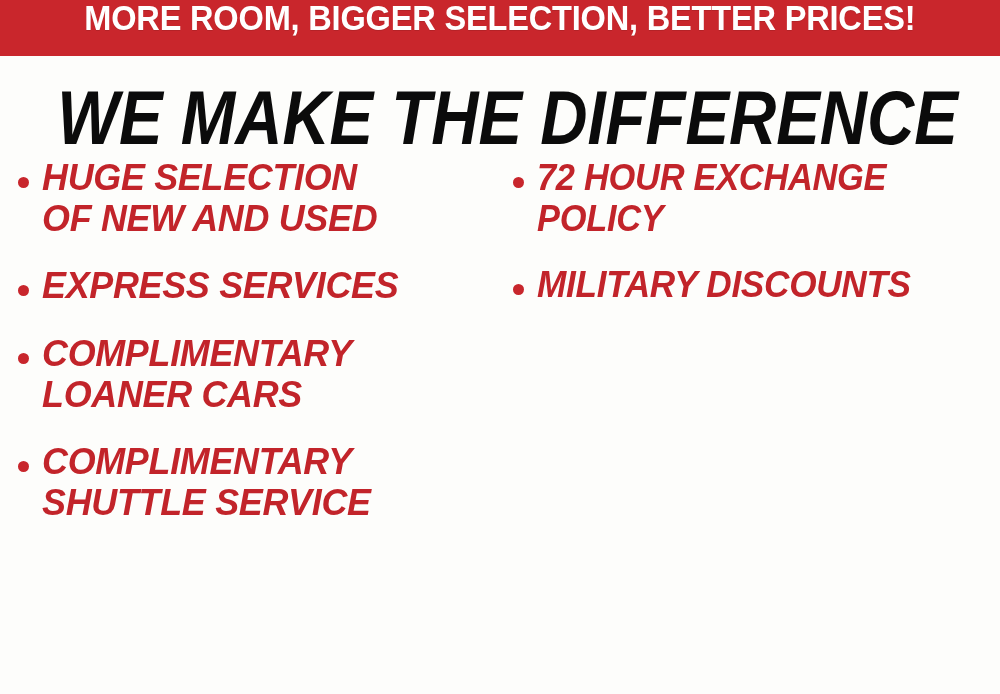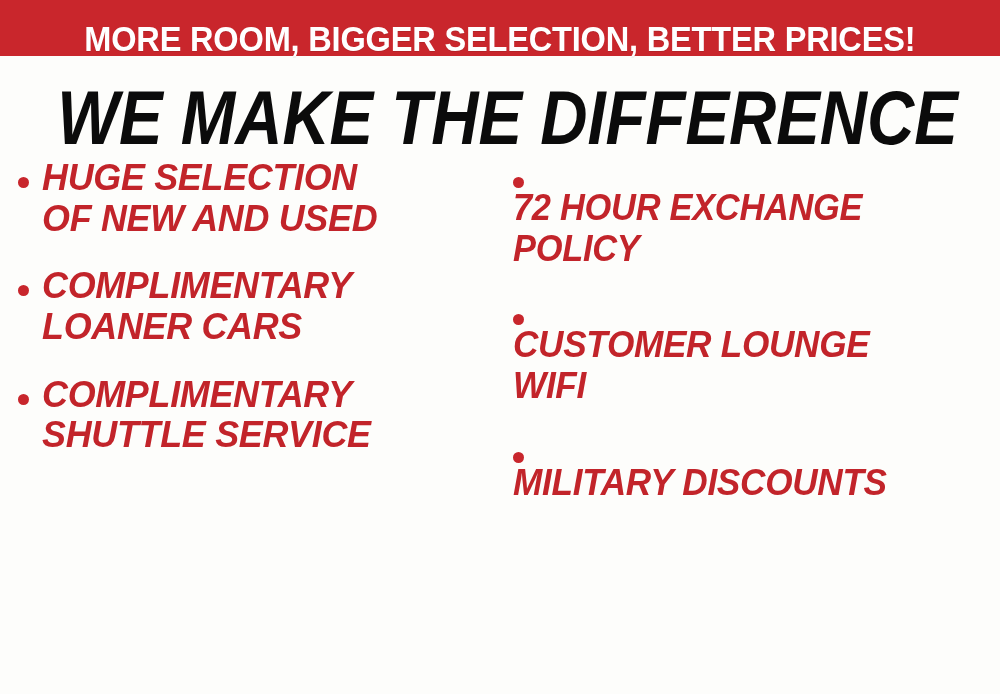--- a/index.html
+++ b/index.html
@@ -23,21 +23,21 @@
 
   
   .banner {
     position: absolute;
     left: 0;
     top: 0;
     width: 1000px;
     height: 56px;
     background: #c9262c;
     display: flex;
-    align-items: flex-end;
+    align-items: flex-start;
     justify-content: center;
   }
   .banner-text {
     color: #ffffff;
     font-family: "Liberation Sans", sans-serif;
     font-weight: bold;
     font-size: 35px;
     line-height: 1;
     letter-spacing: -0.2px;
     white-space: nowrap;
@@ -87,21 +87,21 @@
   .col-left  { left: 18px;  width: 478px; }
   .col-right { left: 513px; width: 487px; }
 
   .bullet-item {
     position: relative;
     display: flex;
     align-items: flex-start;
     margin-bottom: 26px;
   }
   .col-left  .bullet-item { margin-bottom: 27px; }
-  .col-right .bullet-item { margin-bottom: 26px; flex-direction: column; }
+  .col-right .bullet-item { margin-bottom: 26px; }
 
   .dot {
     flex: 0 0 auto;
     width: 11px;
     height: 11px;
     border-radius: 50%;
     background: #c8262c;
     margin-top: 19px;
     margin-right: 13px;
   }
@@ -139,20 +139,24 @@
   <div class="columns">
 
     <div class="col col-left">
 
       <div class="bullet-item">
         <span class="dot"></span>
         <span class="bullet-text sq-97">HUGE SELECTION
 OF NEW AND USED</span>
       </div>
 
+      <div class="bullet-item">
+        <span class="dot"></span>
+        <span class="bullet-text sq-97">EXPRESS SERVICES</span>
+      </div>
 
 
       <div class="bullet-item">
         <span class="dot"></span>
         <span class="bullet-text sq-97">COMPLIMENTARY
 LOANER CARS</span>
       </div>
 
       <div class="bullet-item">
         <span class="dot"></span>
@@ -164,25 +168,20 @@
 
     <div class="col col-right">
 
       <div class="bullet-item">
         <span class="dot"></span>
         <span class="bullet-text sq-93">72 HOUR EXCHANGE
 POLICY</span>
       </div>
 
 
-      <div class="bullet-item">
-        <span class="dot"></span>
-        <span class="bullet-text sq-95">CUSTOMER LOUNGE
-WIFI</span>
-      </div>
 
       <div class="bullet-item">
         <span class="dot"></span>
         <span class="bullet-text sq-95">MILITARY DISCOUNTS</span>
       </div>
 
 
 
     </div>
 

